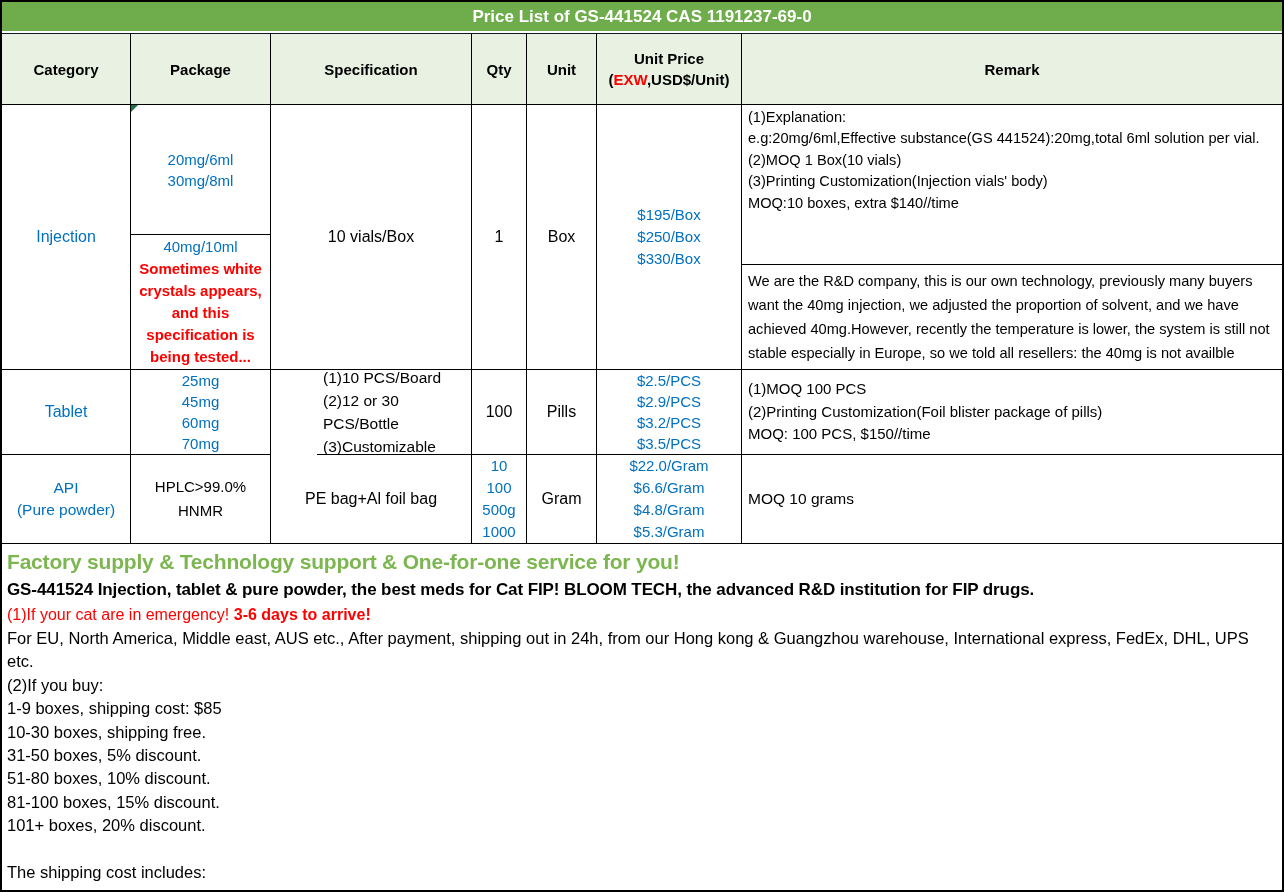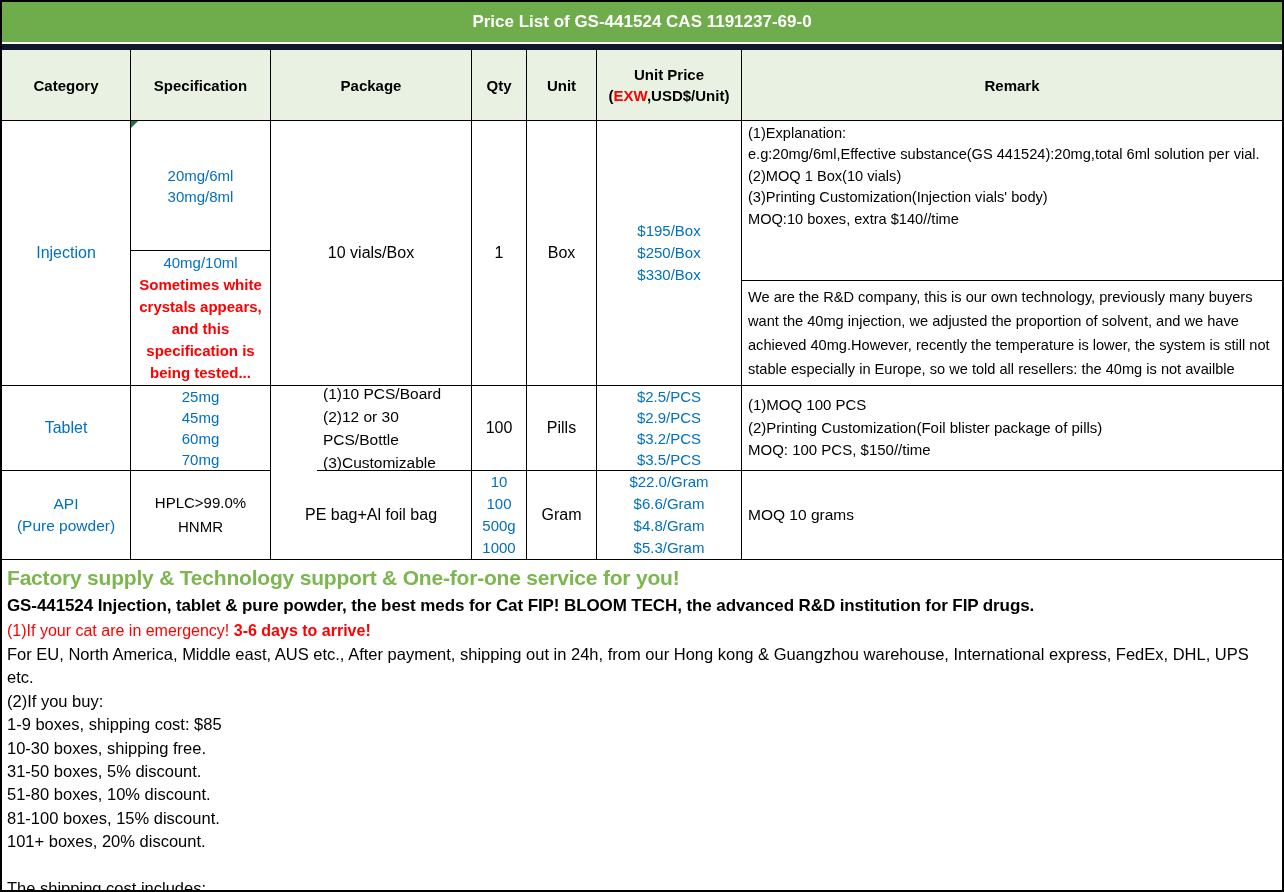--- a/index.html
+++ b/index.html
@@ -11,36 +11,36 @@
   }
   .sheet {
     width: 1284px;
     height: 892px;
     border: 2px solid #000;
     background: #fff;
     overflow: hidden;
   }
   
   .title-bar {
-    height: 42px;
+    height: 31px;
     background: #6FAC4B;
     color: #fff;
     font-weight: bold;
     font-size: 17px;
     display: flex;
     align-items: center;
     justify-content: center;
     border-bottom: 2px solid #fff;
   }
   
   .grid {
     display: grid;
     grid-template-columns: 129px 140px 201px 55px 70px 145px 1fr;
     grid-template-rows: 71px 265px 85px 89px;
-    border-top: 6px solid #0f172a;
+    border-top: 1px solid #0f172a;
     width: 100%;
   }
   .cell {
     border-right: 1px solid #000;
     border-bottom: 1px solid #000;
     display: flex;
     flex-direction: column;
     align-items: center;
     justify-content: center;
     text-align: center;
@@ -118,22 +118,22 @@
 </head>
 <body>
 
 <div class="sheet">
 
   <div class="title-bar">Price List of GS-441524 CAS 1191237-69-0</div>
 
   <div class="grid">
 
     <div class="cell hdr">Category</div>
+    <div class="cell hdr">Package</div>
     <div class="cell hdr">Specification</div>
-    <div class="cell hdr">Package</div>
     <div class="cell hdr">Qty</div>
     <div class="cell hdr">Unit</div>
     <div class="cell hdr">
       <span>Unit Price</span>
       <span><span>(</span><span style="color:#FF0000">EXW</span><span>,USD$/Unit)</span></span>
     </div>
     <div class="cell hdr last">Remark</div>
 
     <div class="cell blue bodytext">Injection</div>
 

